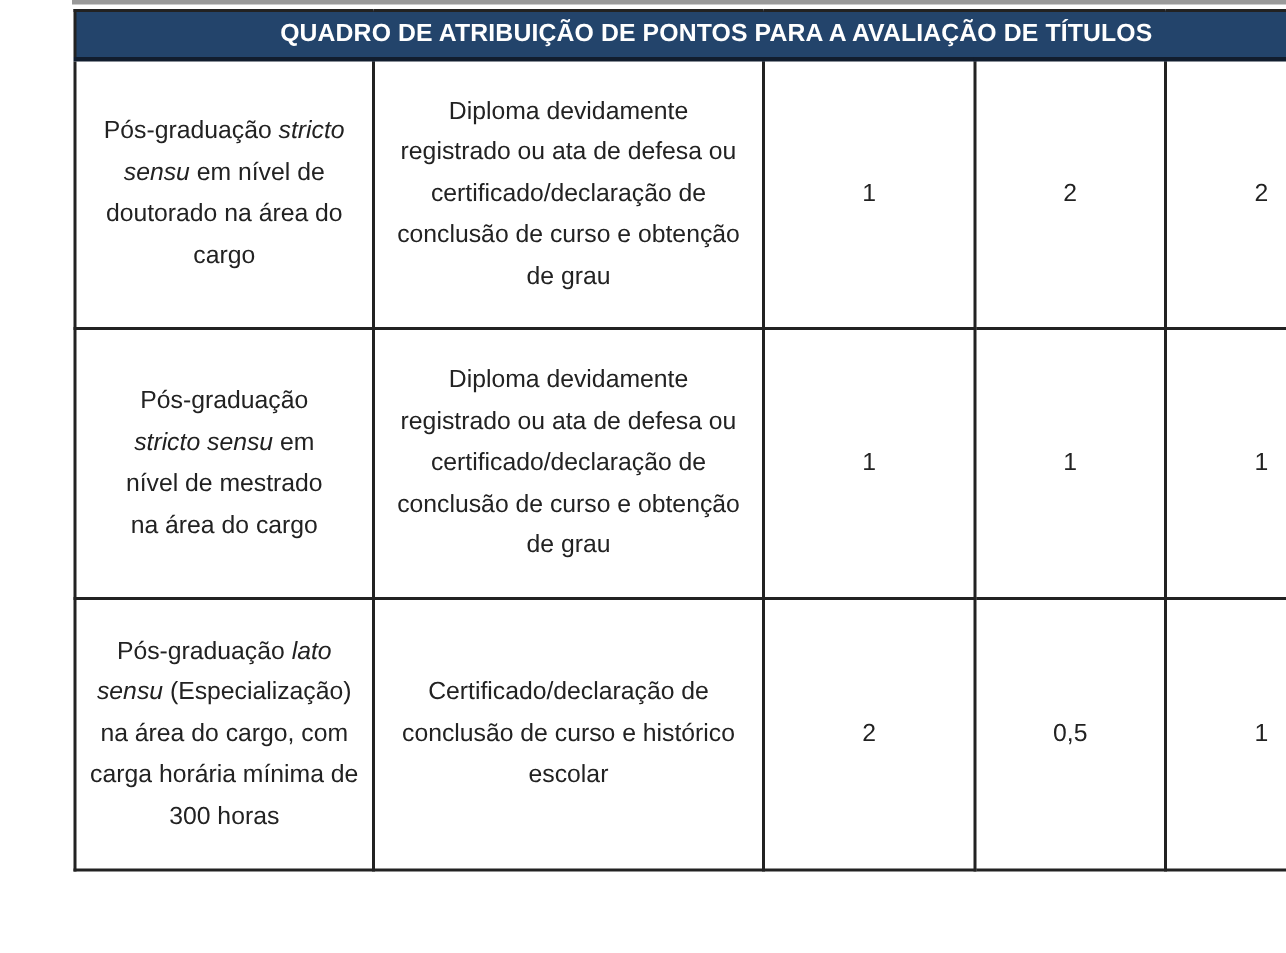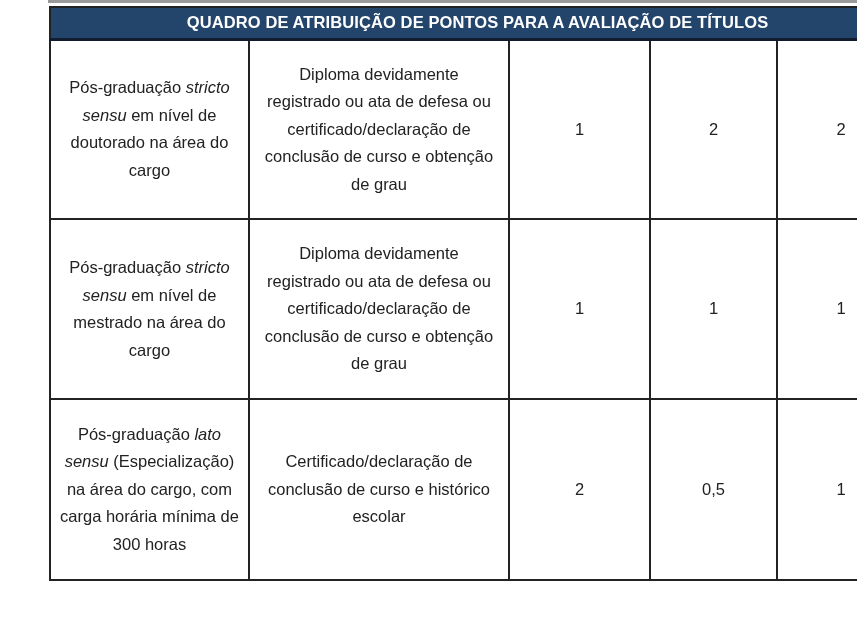--- a/index.html
+++ b/index.html
@@ -49,21 +49,21 @@
 
     <tr class="body-row">
       <td style="padding:0 10px"><span>Pós-graduação </span><em>stricto sensu</em><span> em nível de doutorado na área do cargo</span></td>
       <td style="padding:0 12px">Diploma devidamente registrado ou ata de defesa ou certificado/declaração de conclusão de curso e obtenção de grau</td>
       <td class="num">1</td>
       <td class="num">2</td>
       <td class="num">2</td>
     </tr>
 
     <tr class="body-row">
-      <td style="padding:0 0"><span>Pós-graduação </span><em>stricto sensu</em><span> em nível de mestrado na área do cargo</span></td>
+      <td style="padding:0 28px"><span>Pós-graduação </span><em>stricto sensu</em><span> em nível de mestrado na área do cargo</span></td>
       <td style="padding:0 12px">Diploma devidamente registrado ou ata de defesa ou certificado/declaração de conclusão de curso e obtenção de grau</td>
       <td class="num">1</td>
       <td class="num">1</td>
       <td class="num">1</td>
     </tr>
 
     <tr class="body-row">
       <td class="last" style="padding:0 8px"><span>Pós-graduação </span><em>lato sensu</em><span> (Especialização) na área do cargo, com carga horária mínima de 300 horas</span></td>
       <td class="last" style="padding:0 18px">Certificado/declaração de conclusão de curso e histórico escolar</td>
       <td class="num last">2</td>

